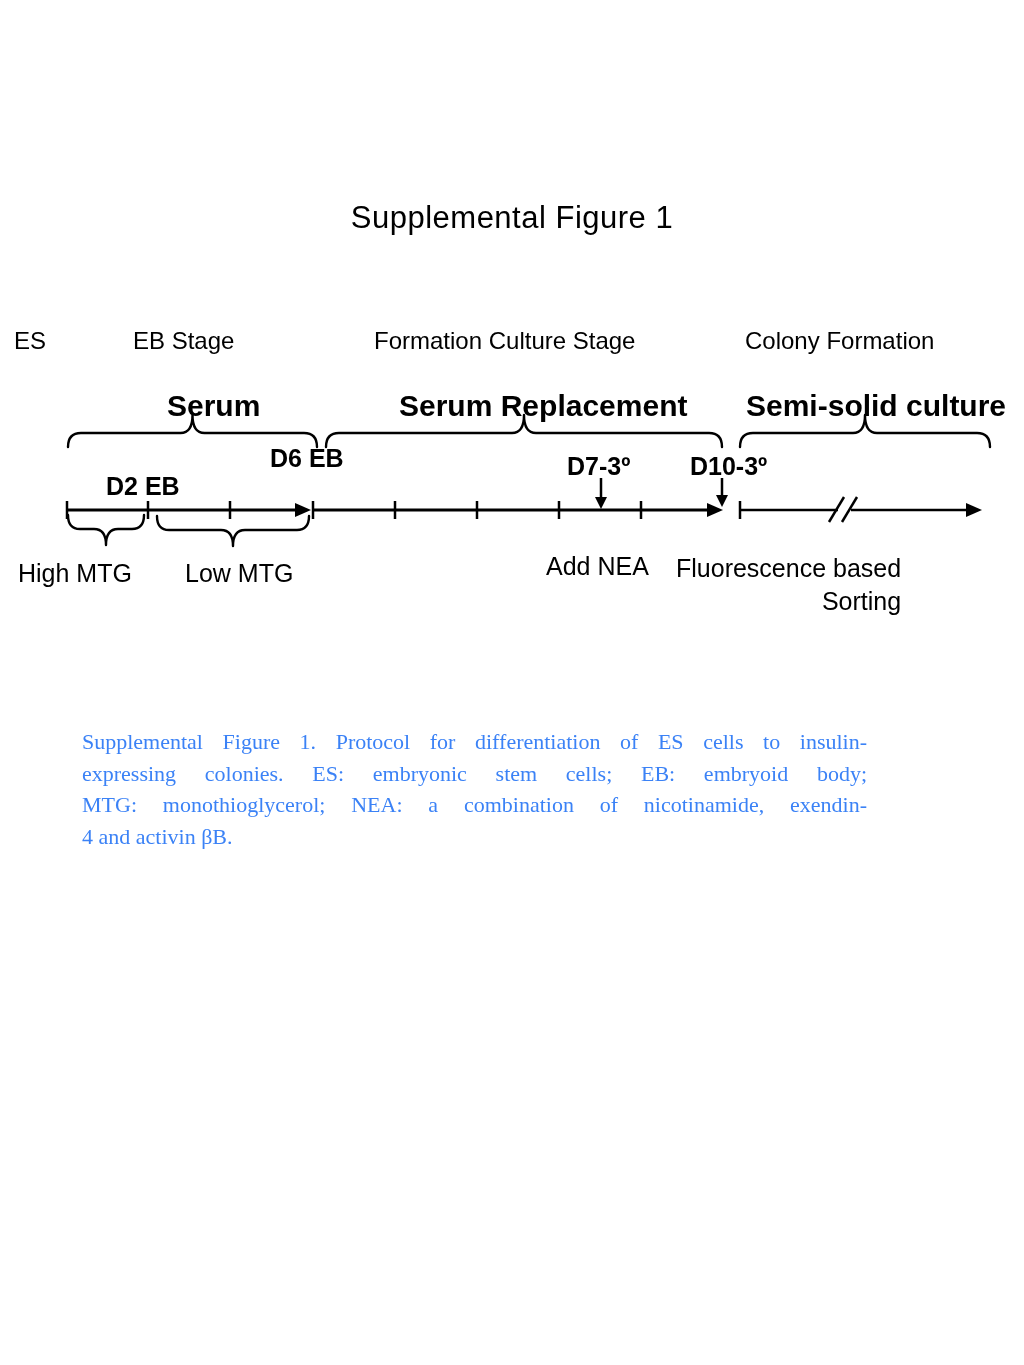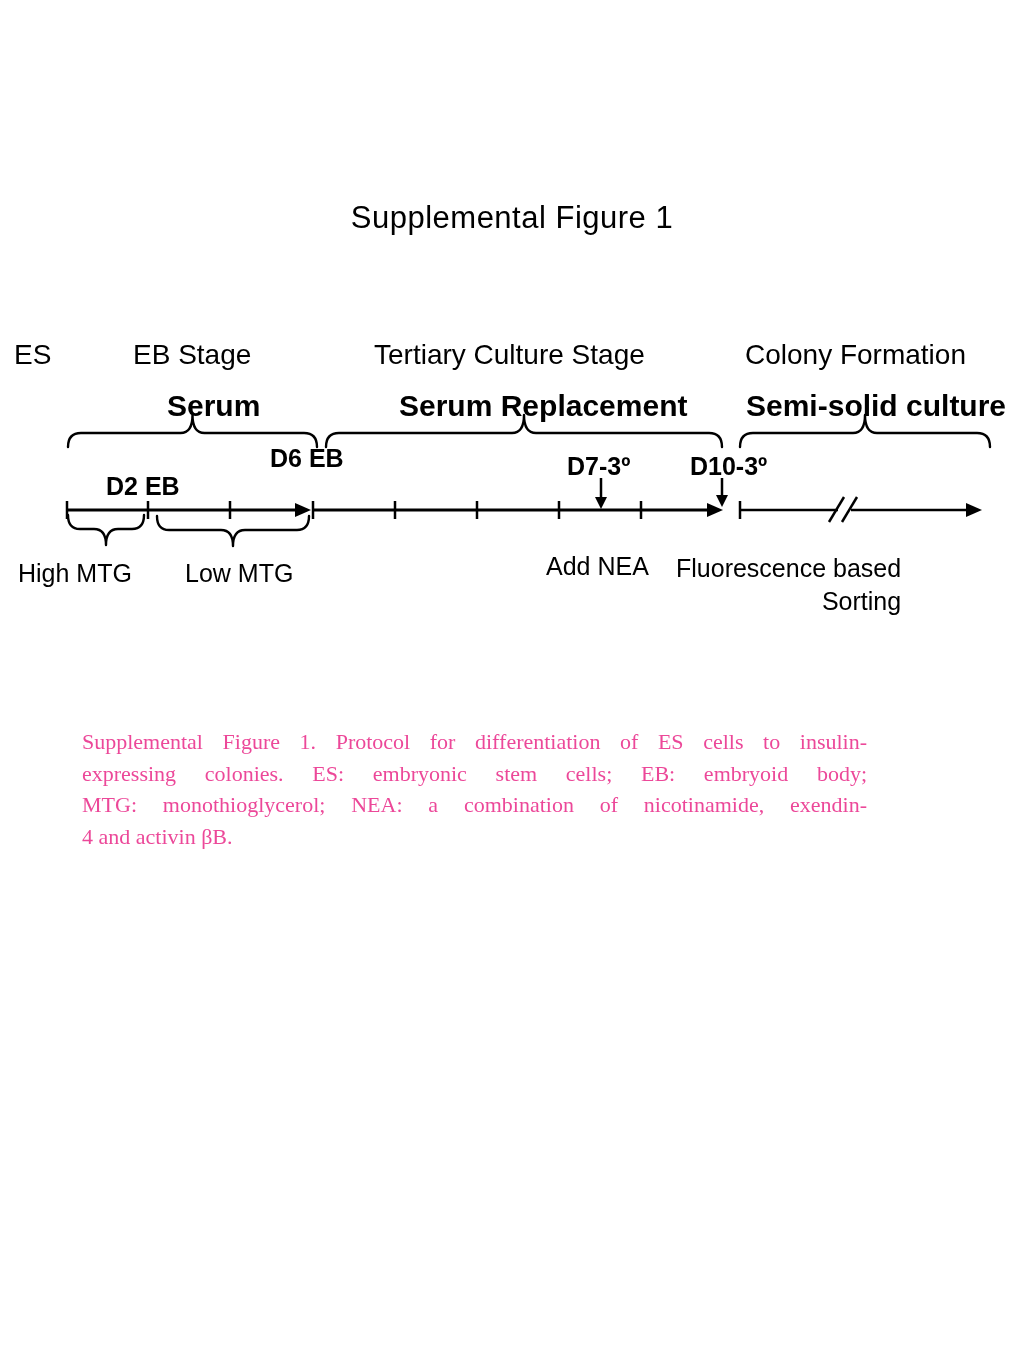--- a/index.html
+++ b/index.html
@@ -13,47 +13,47 @@
     overflow: hidden;
   }
   .abs { position: absolute; white-space: nowrap; }
   .title {
     top: 200px; left: 0; right: 0;
     text-align: center;
     font-size: 31px;
     font-weight: 400;
     letter-spacing: 0.5px;
   }
-  .stage { font-size: 28px; font-weight: 400; top: 339px; }
+  .stage { font-size: 24px; font-weight: 400; top: 327px; }
   .medium { font-size: 30px; font-weight: 700; top: 389px; }
   .bold-lbl { font-size: 25px; font-weight: 400; }
   .tp { font-size: 25px; font-weight: 700; }
   svg { display: block; position: absolute; overflow: visible; }
   .caption {
     position: absolute;
     left: 82px; top: 726px; width: 785px;
     font-family: "Liberation Serif", serif;
     font-size: 22px;
     line-height: 31.5px;
-    color: #ec4899;
+    color: #3b82f6;
   }
   .cap-line { text-align: justify; text-align-last: justify; }
   .cap-line.last { text-align-last: left; }
   .two-line { line-height: 33px; text-align: right; }
 </style>
 </head>
 <body>
 
 <div class="page">
 
   <div class="abs title">Supplemental Figure 1</div>
 
   <div class="abs stage" style="left:14px">ES</div>
   <div class="abs stage" style="left:133px">EB Stage</div>
-  <div class="abs stage" style="left:374px">Tertiary Culture Stage</div>
+  <div class="abs stage" style="left:374px">Formation Culture Stage</div>
   <div class="abs stage" style="left:745px">Colony Formation</div>
 
   <div class="abs medium" style="left:167px">Serum</div>
   <div class="abs medium" style="left:746px">Semi-solid culture</div>
   <div class="abs medium" style="left:399px">Serum Replacement</div>
 
   <svg style="left:67px; top:414px" width="251" height="34" viewBox="0 0 251 34">
     <path d="M1 33 Q1 19 14 19 L113.5 19 Q125.5 19 125.5 1 Q125.5 19 137.5 19 L237 19 Q250 19 250 33" fill="none" stroke="#000" stroke-width="2.4" stroke-linecap="round" stroke-linejoin="round"></path>
   </svg>
   <svg style="left:325px; top:414px" width="398" height="34" viewBox="0 0 398 34">

